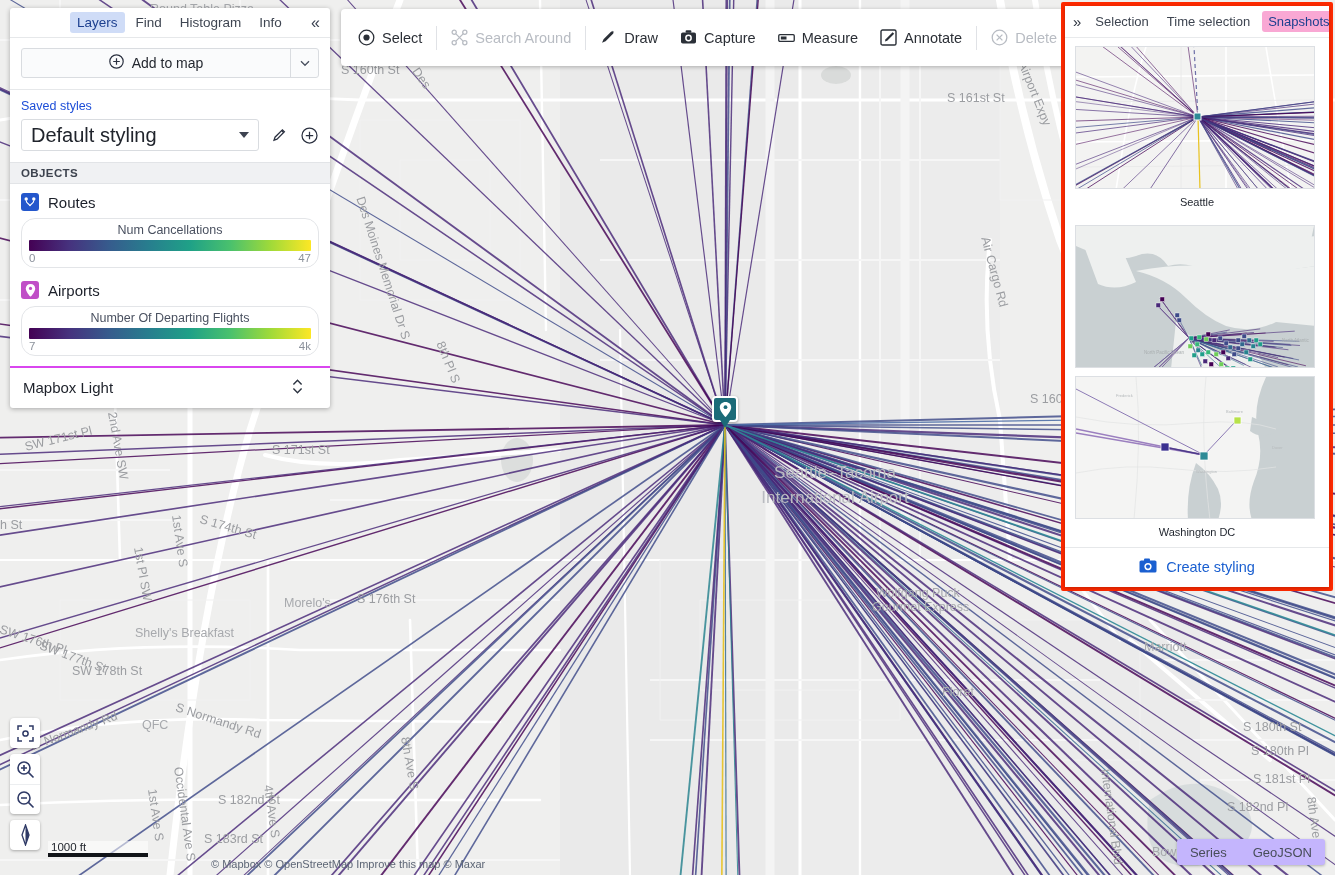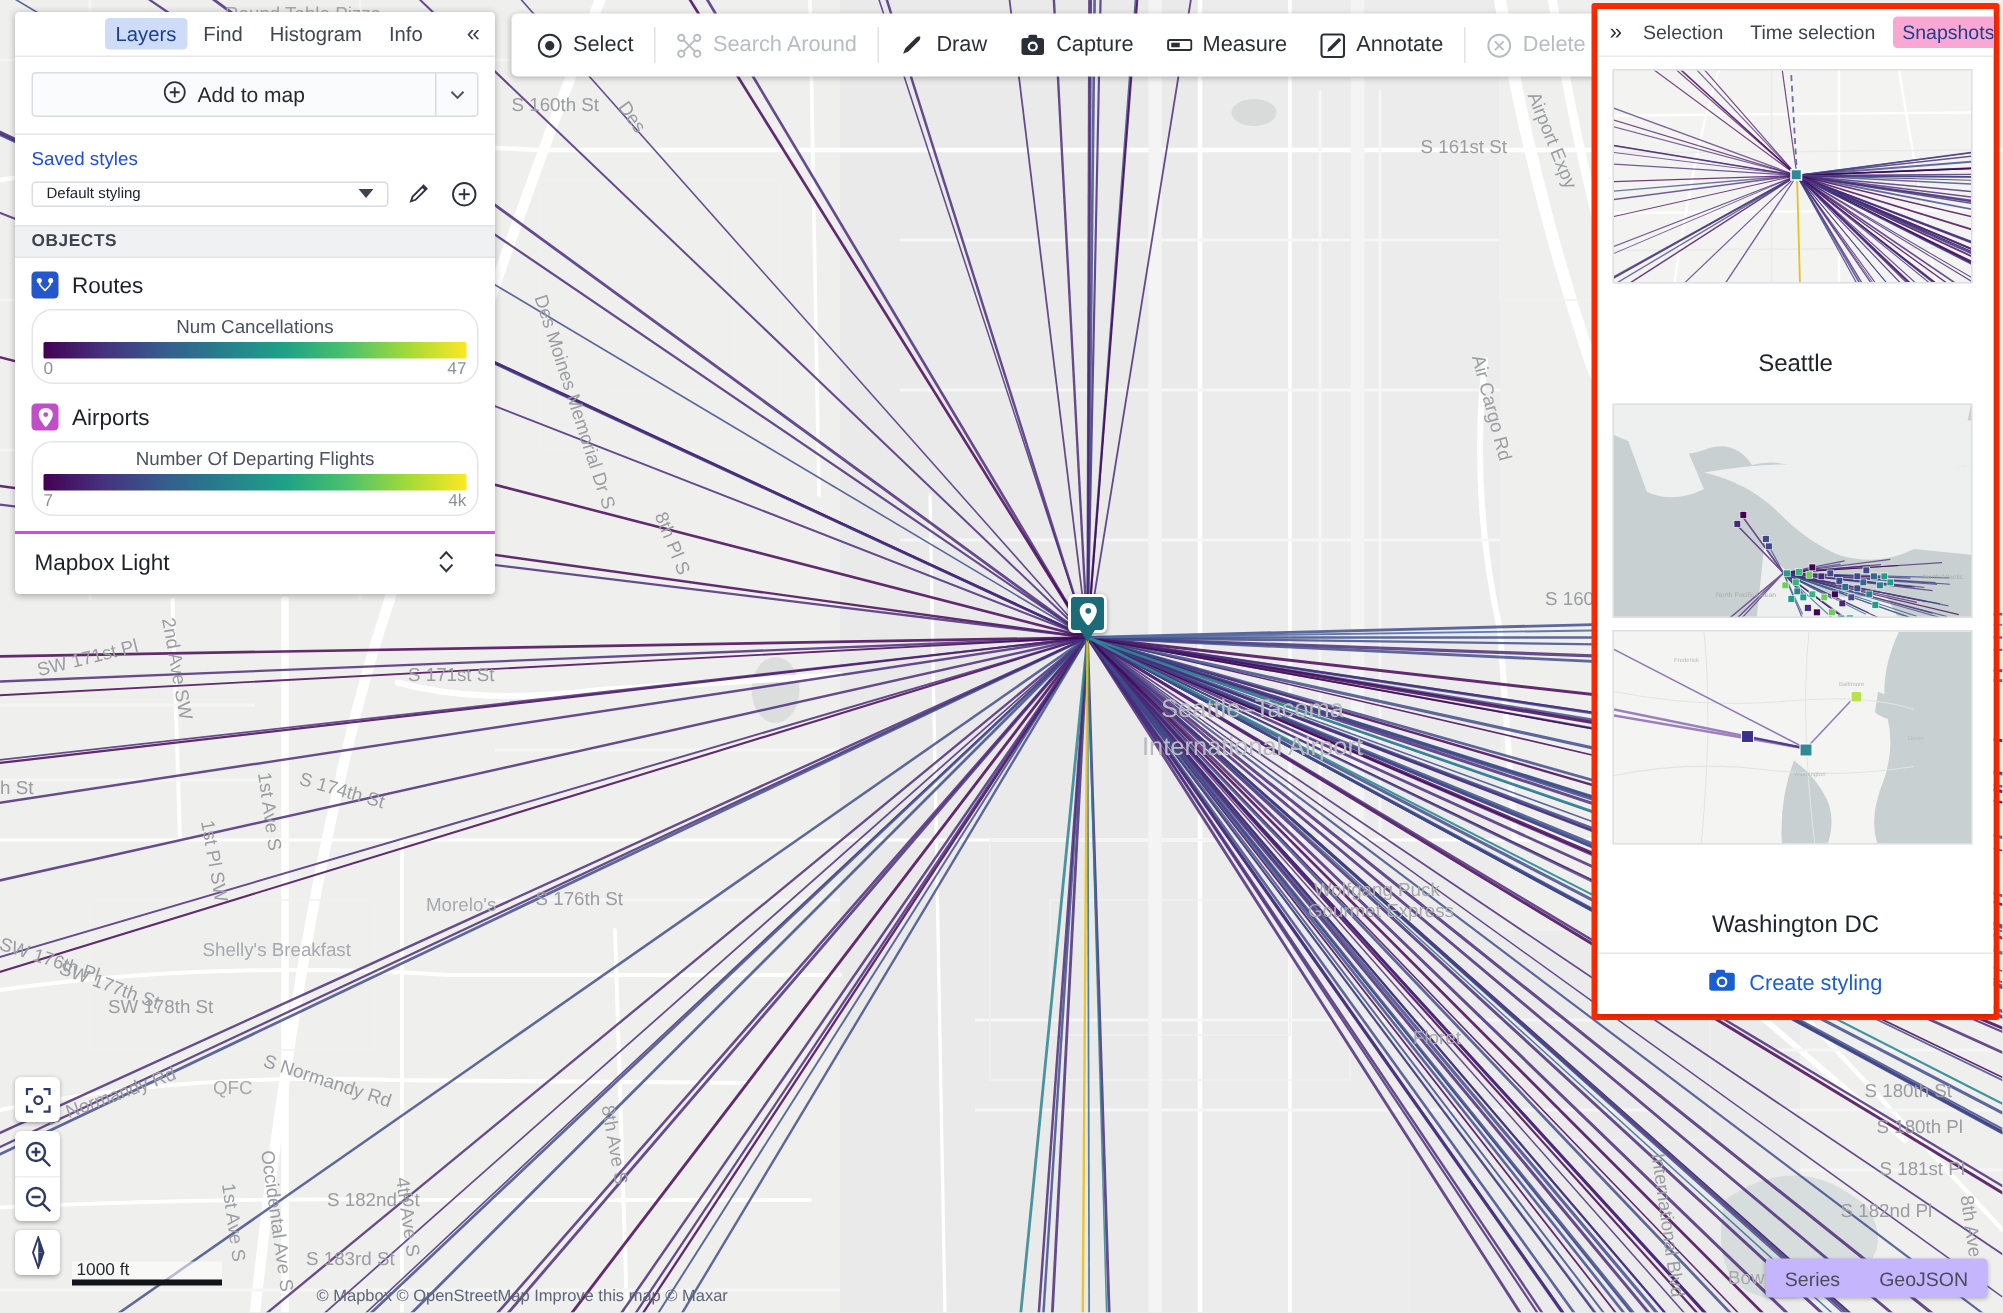--- a/index.html
+++ b/index.html
@@ -49,21 +49,21 @@
     border-left: 5px solid transparent;
     border-right: 5px solid transparent;
     border-top: 8px solid #1b6b78;
   }
   #airport-marker svg { display:block; }
 
   
   #toolbar {
     position: absolute;
     left: 341px; top: 9px;
-    height: 42px;
+    height: 57px;
     background: #ffffff;
     border-radius: 4px;
     box-shadow: 0 1px 4px rgba(0,0,0,.28);
     display: flex; align-items: center;
     padding: 0 6px;
     z-index: 20;
   }
   .tb-item {
     display: flex; align-items: center; gap: 7px;
     padding: 0 11px; height: 30px;
@@ -122,25 +122,25 @@
     color: #4a5160; font-size: 10px;
   }
   #lp-saved {
     padding: 0 11px 11px 11px;
     border-top: 1px solid #e6e8ea;
     padding-top: 9px;
   }
   .lp-label { font-size: 12.5px; color: #1d4ed8; margin-bottom: 6px; }
   .saved-row { display: flex; align-items: center; gap: 10px; }
   .saved-select {
-    flex: 1; height: 17px;
+    flex: 1; height: 32px;
     border: 1px solid #d9dce0; border-radius: 3px;
     background: #fff;
     display: flex; align-items: center; justify-content: space-between;
-    padding: 0 9px; font-size: 10px; color: #20242c; cursor: pointer;
+    padding: 0 9px; font-size: 20px; color: #20242c; cursor: pointer;
   }
   .saved-select .tri {
     width: 0; height: 0; border-left: 5px solid transparent;
     border-right: 5px solid transparent; border-top: 6px solid #3d4351;
   }
   .icon-btn { width: 20px; height: 20px; cursor: pointer; display:flex; align-items:center; justify-content:center; color:#2b3140; }
   #lp-objects-hdr {
     background: #f0f1f3;
     border-top: 1px solid #e2e4e7;
     border-bottom: 1px solid #e2e4e7;
@@ -193,21 +193,21 @@
   .rp-tab { font-size: 13px; color: #3d4450; padding: 3px 6px; border-radius: 3px; cursor: pointer; white-space: nowrap; }
   .rp-tab.active { background: #f9a8d4; color: #1c3f8f; }
   .snap-item { padding: 8px 10px 0 10px; }
   .snap-thumb {
     width: 240px; height: 143px;
     border: 1px solid #dcdfe3;
     background: #f3f3f2;
     position: relative; overflow: hidden;
     cursor: pointer;
   }
-  .snap-caption { text-align: center; font-size: 16px; color: #1e232c; padding: 7px 0 9px 0; margin-top: 38px; }
+  .snap-caption { text-align: center; font-size: 11px; color: #1e232c; padding: 7px 0 9px 0; }
   #create-snapshot {
     border-top: 1px solid #e6e8ea;
     display: flex; align-items: center; justify-content: center; gap: 9px;
     padding: 10px 0 11px 0;
     color: #1a5fd0; font-size: 14.5px; cursor: pointer;
   }
 
   
   #map-controls { position: absolute; left: 10px; bottom: 25px; z-index: 18; }
   .mc-group {

